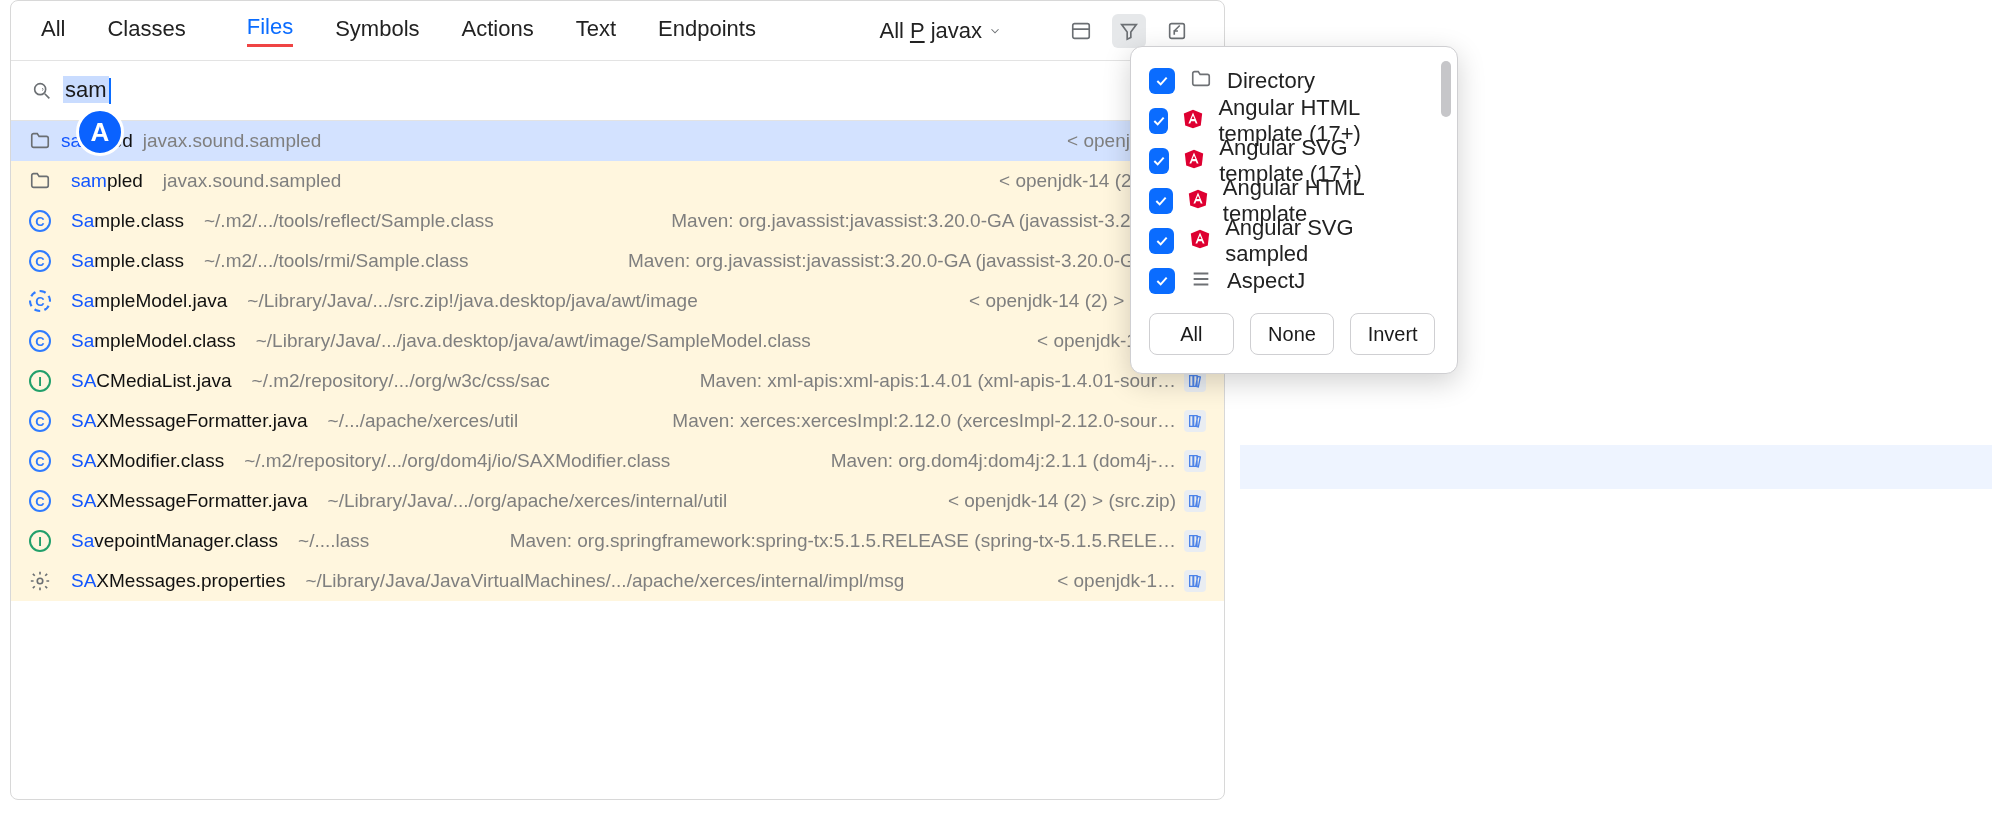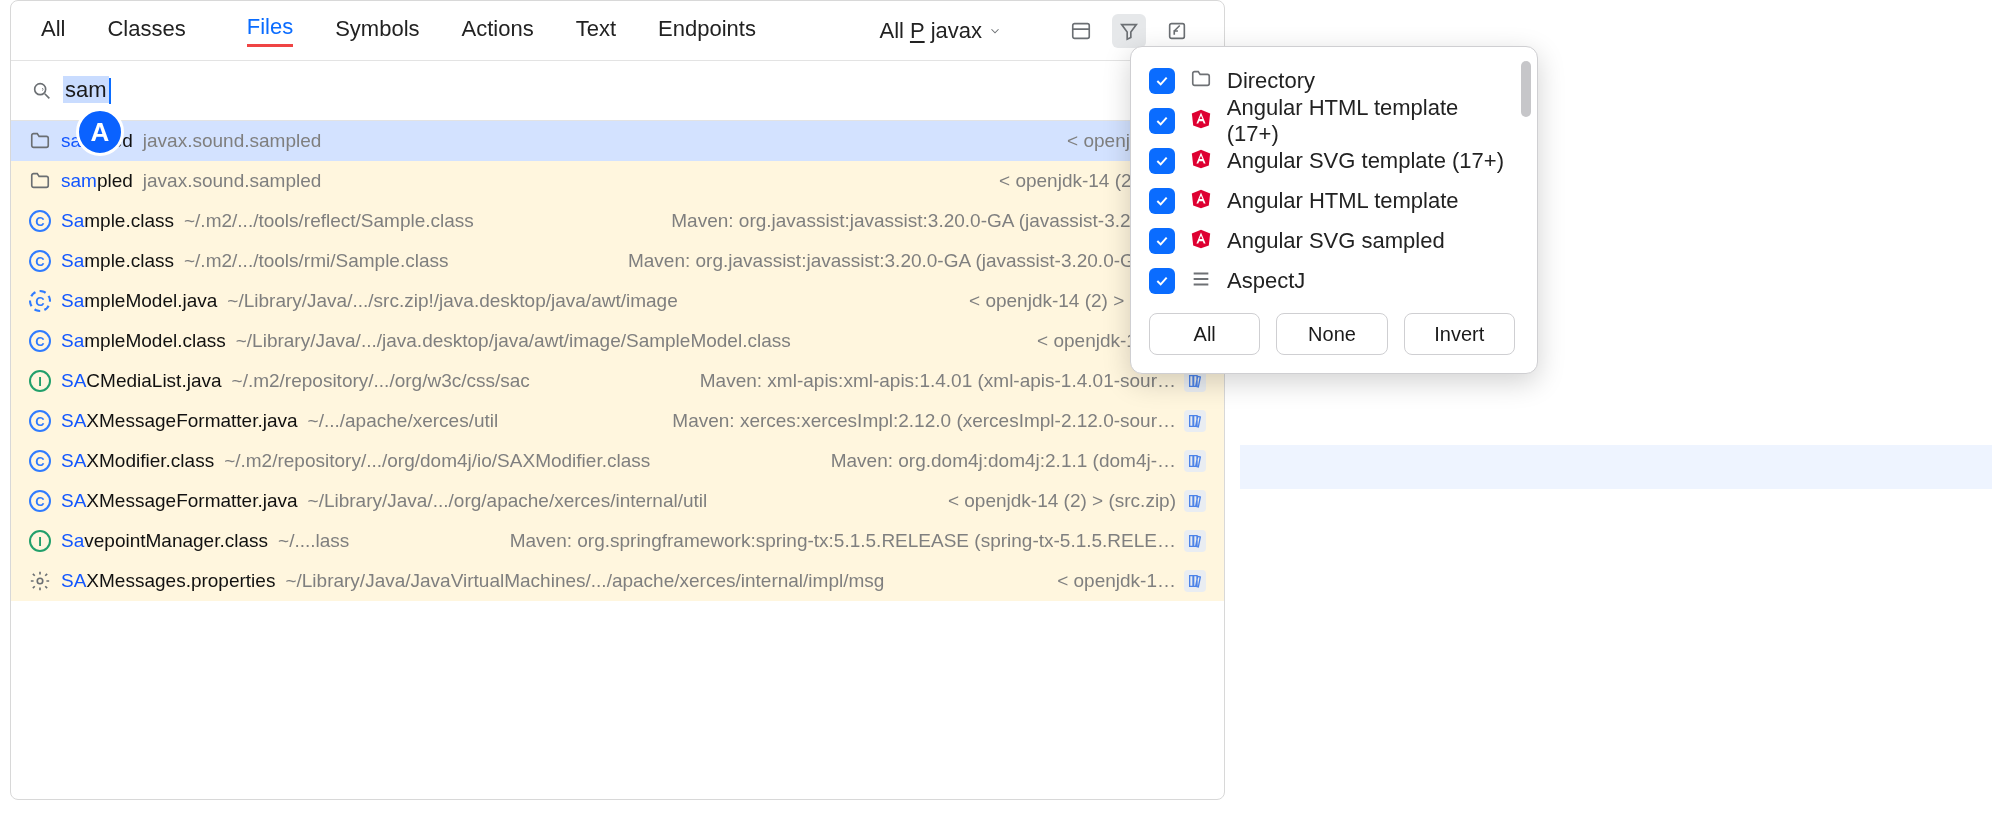--- a/index.html
+++ b/index.html
@@ -91,39 +91,39 @@
   .row {
     height: 40px;
     display: flex;
     align-items: center;
     padding: 0 18px 0 18px;
     gap: 10px;
     position: relative;
     white-space: nowrap;
   }
   .row.sel { background: #d3e2ff; }
-  .row.lib { background: #fff6de; }
+  .row.lib { background: #fff6de; gap: 20px; }
   .row .fname { color: #111; }
   .row .fpath { color: #7f7f7f; }
   .row .rhs { margin-left: auto; color: #7f7f7f; display:flex; align-items:center; gap:8px; max-width: 60%; overflow:hidden; text-overflow:ellipsis;}
   .row .file-ic { width: 22px; height:22px; flex:0 0 22px; }
   .hl { color: #1256ff; }
 
   .lib-badge {
     width: 22px; height: 22px;
     background: #e9edf2;
     border-radius: 4px;
     display:flex; align-items:center; justify-content:center;
   }
 
   
   .filter-popup {
     position: absolute;
     left: 1130px; top: 46px;
-    width: 408px;
+    width: 328px;
     background: #fff;
     border: 1px solid #cfcfd2;
     border-radius: 12px;
     box-shadow: 0 8px 28px rgba(0,0,0,.18);
     padding: 14px 22px 18px 18px;
     z-index: 10;
   }
   .filter-item {
     display: flex; align-items: center;
     height: 40px;

